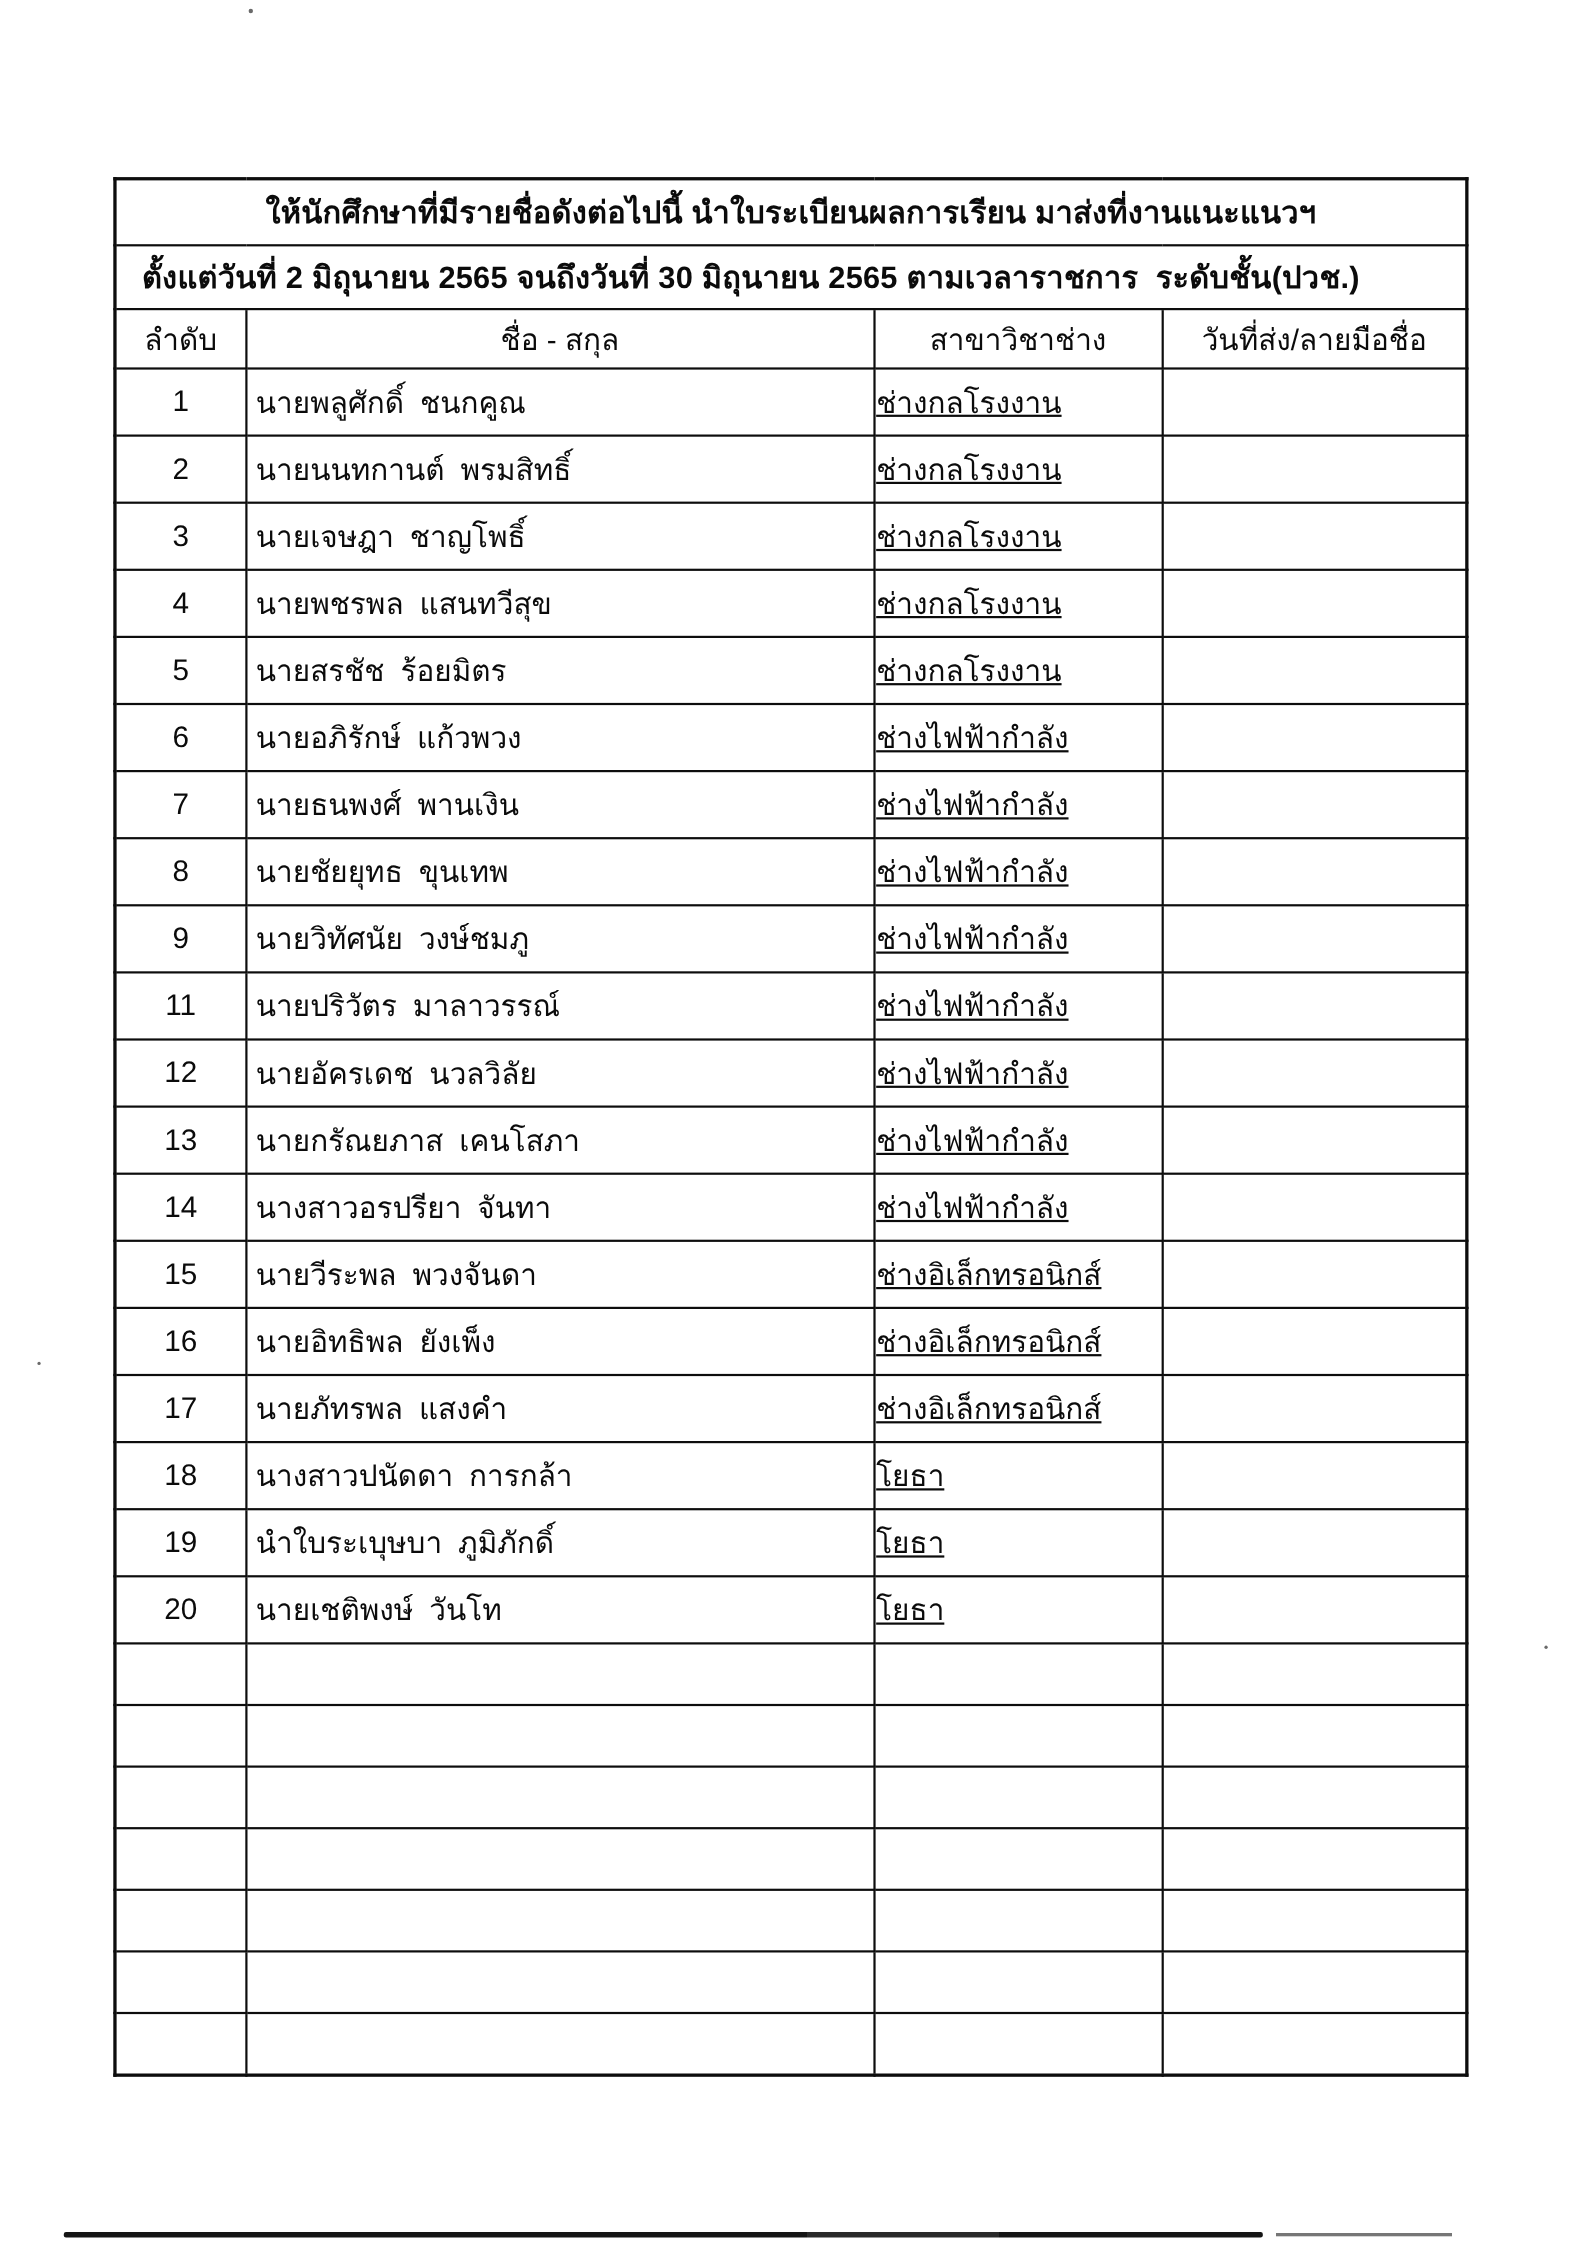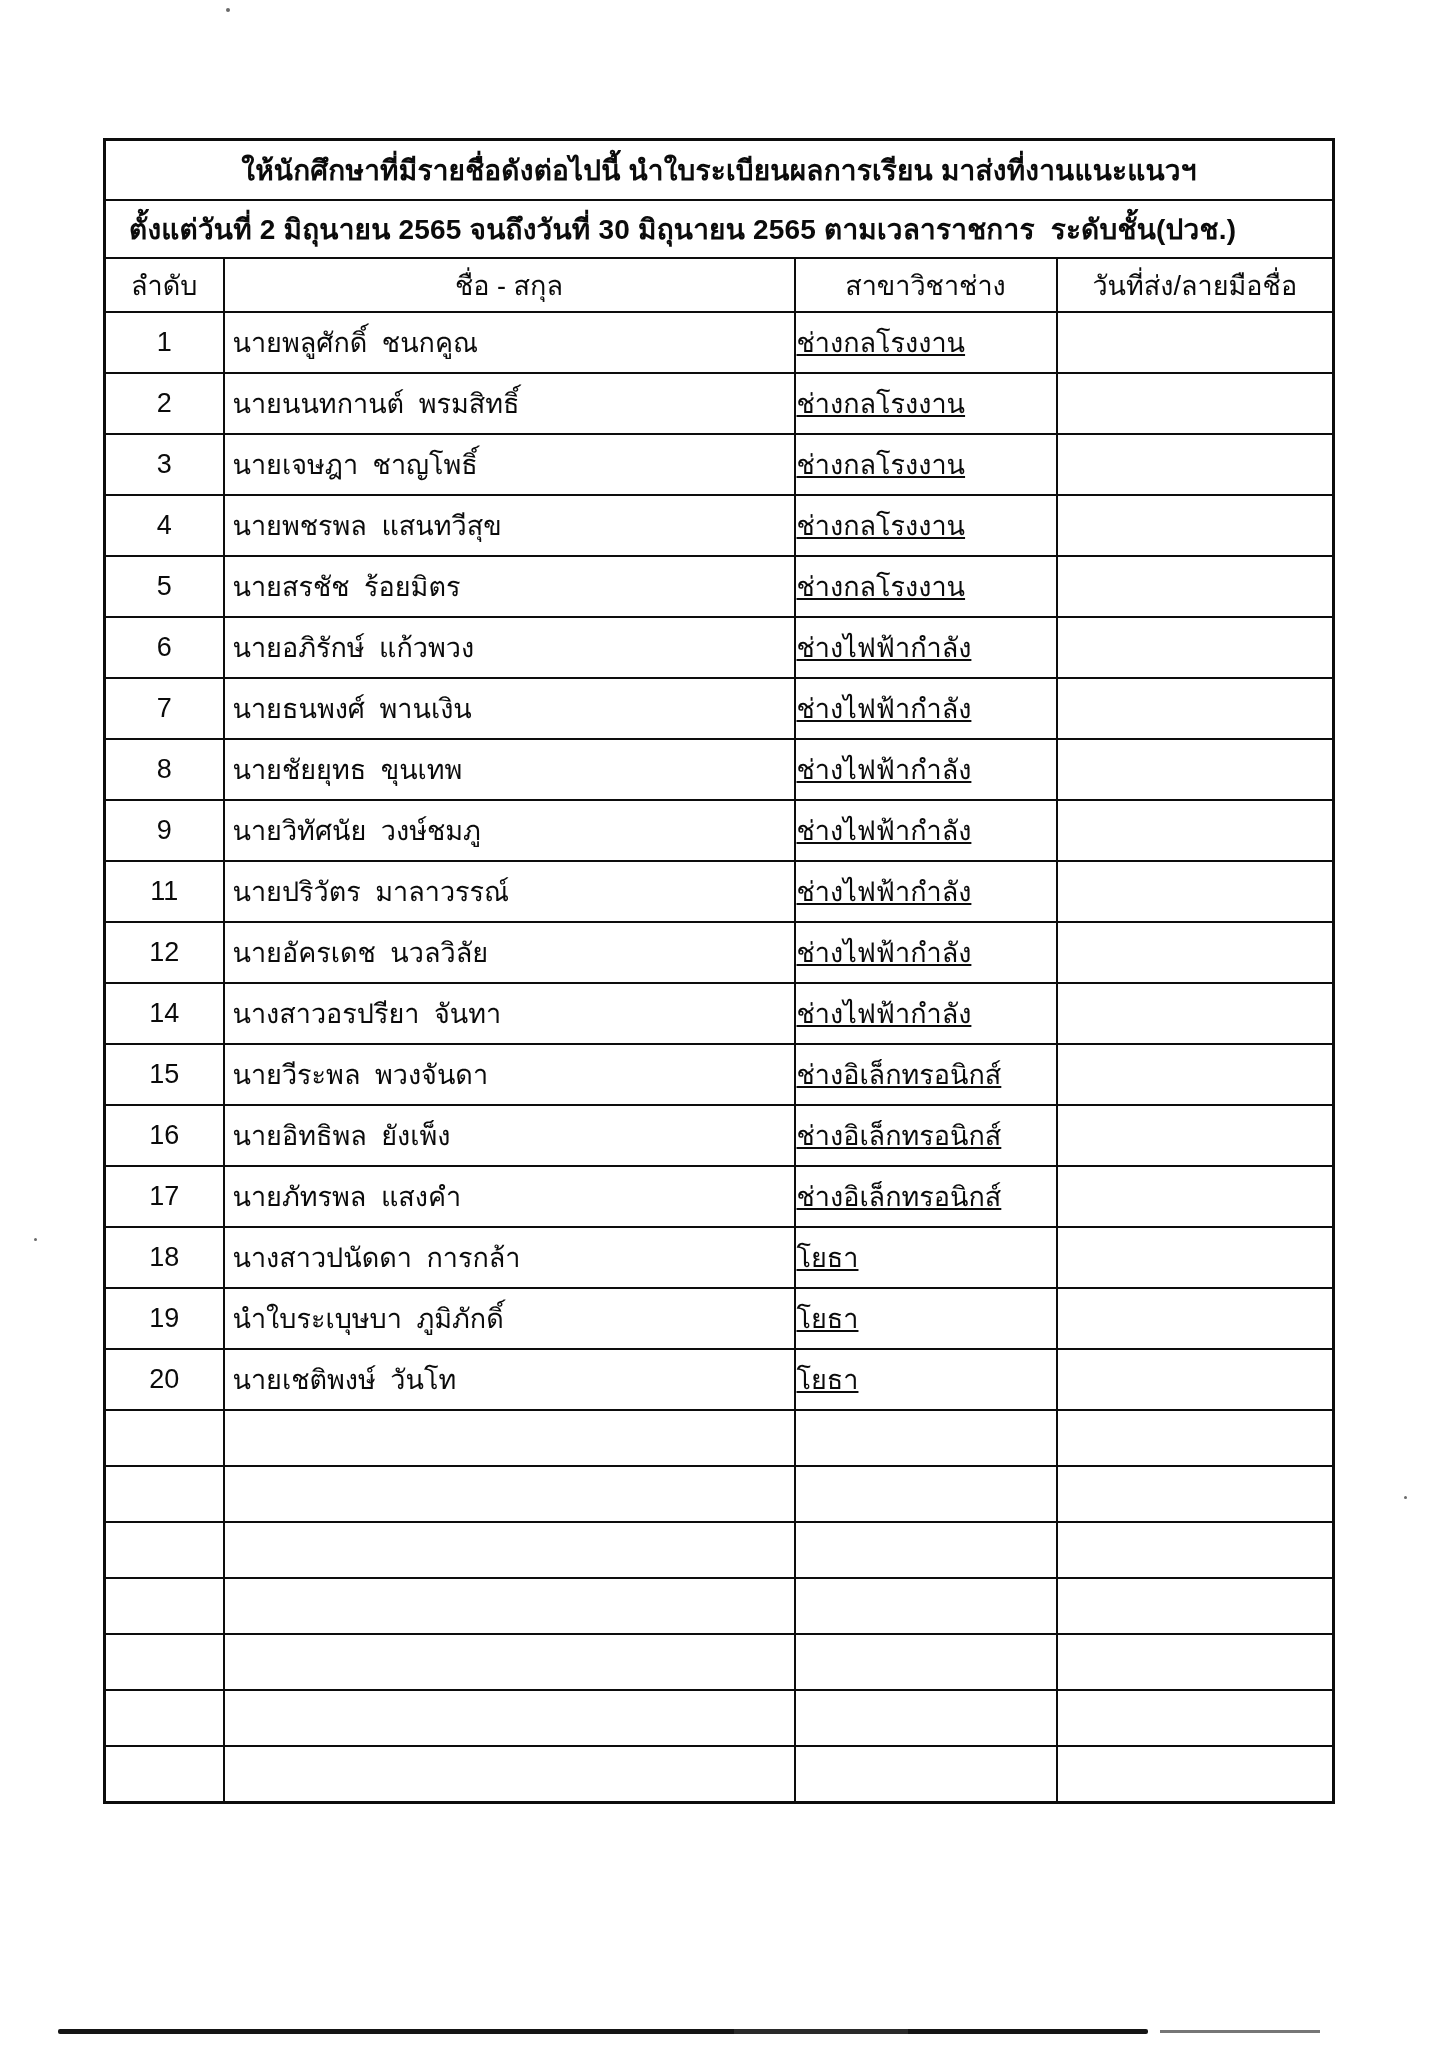--- a/index.html
+++ b/index.html
@@ -12,21 +12,21 @@
   }
   .doc-table{
     position:absolute;left:103px;top:138px;width:1229px;
     border-collapse:collapse;table-layout:fixed;
   }
   .doc-table td,.doc-table th{
     border:2px solid #0d0d0d;
     vertical-align:middle;
     overflow:hidden;
   }
-  .doc-table{border:3px solid #0d0d0d;}
+  .doc-table{border:3px solid #0d0d0d;margin-top:23px;}
   .title-row td{
     height:56px;font-size:28px;font-weight:700;text-align:center;
     letter-spacing:.2px;
   }
   .title-row.second td{
     height:54px;text-align:left;padding-left:23px;white-space:pre-wrap;
   }
   .header-row th{
     height:50px;font-size:27px;font-weight:400;text-align:center;
   }
@@ -133,20 +133,26 @@
     <td class="cell-dept">ช่างไฟฟ้ากำลัง</td>
     <td class="cell-sign"></td>
   </tr>
       <tr class="data-row">
     <td class="cell-no">12</td>
     <td class="cell-name">นายอัครเดช นวลวิลัย</td>
     <td class="cell-dept">ช่างไฟฟ้ากำลัง</td>
     <td class="cell-sign"></td>
   </tr>
       <tr class="data-row">
+    <td class="cell-no">13</td>
+    <td class="cell-name">นายกรัณยภาส เคนโสภา</td>
+    <td class="cell-dept">ช่างไฟฟ้ากำลัง</td>
+    <td class="cell-sign"></td>
+  </tr>
+      <tr class="data-row">
     <td class="cell-no">14</td>
     <td class="cell-name">นางสาวอรปรียา จันทา</td>
     <td class="cell-dept">ช่างไฟฟ้ากำลัง</td>
     <td class="cell-sign"></td>
   </tr>
       <tr class="data-row">
     <td class="cell-no">15</td>
     <td class="cell-name">นายวีระพล พวงจันดา</td>
     <td class="cell-dept">ช่างอิเล็กทรอนิกส์</td>
     <td class="cell-sign"></td>

